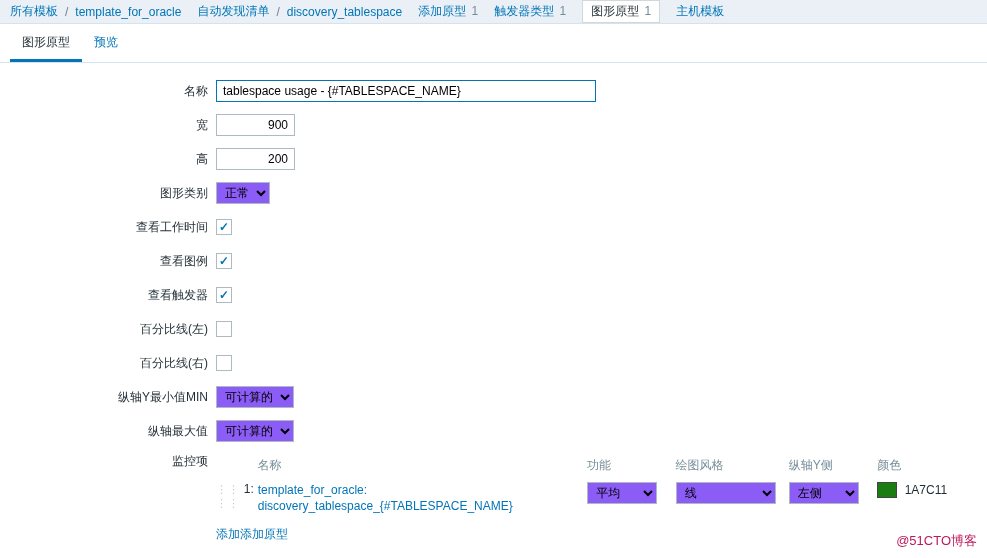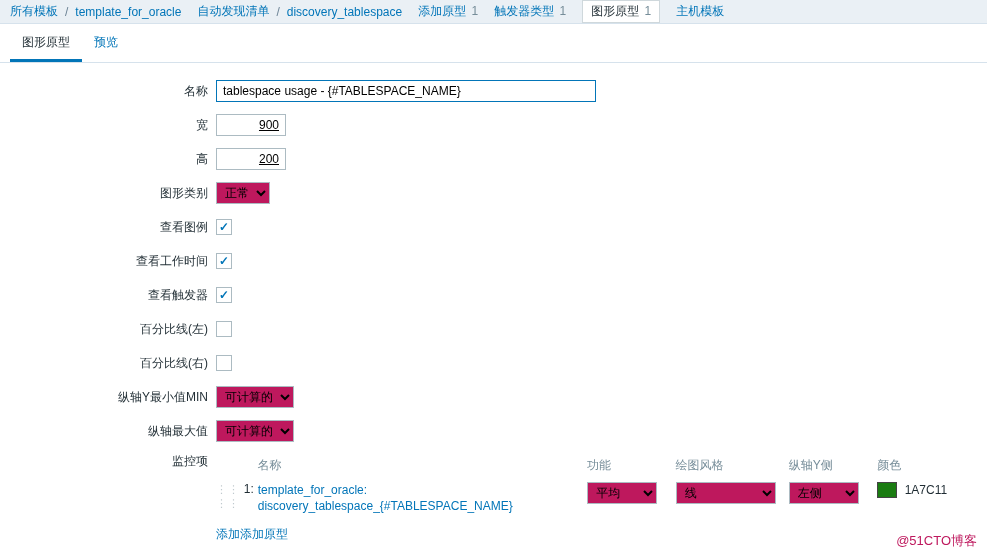--- a/index.html
+++ b/index.html
@@ -16,22 +16,22 @@
 .tab { padding: 10px 12px 8px; color: #0275b8; cursor: pointer; border-bottom: 3px solid transparent; }
 .tab.active { color: #1f2c33; border-bottom-color: #0275b8; font-weight: normal; }
 
 .form { padding: 16px 0 20px; }
 .row { display: flex; align-items: center; margin-bottom: 10px; min-height: 24px; }
 .label { width: 216px; text-align: right; padding-right: 8px; color: #1f2c33; }
 .ctrl { display: flex; align-items: flex-start; }
 
 input[type=text] { border: 1px solid #acbbc2; padding: 6px 6px; font-size: 12px; height: 22px; }
 input.wide { width: 380px; border-color: #0275b8; }
-input.num { width: 70px; text-align: right; text-decoration: underline; }
-select { border: 1px solid #acbbc2; background: #be185d; padding: 2px 4px; font-size: 12px; height: 22px; }
+input.num { width: 79px; text-align: right; }
+select { border: 1px solid #acbbc2; background: #8b5cf6; padding: 2px 4px; font-size: 12px; height: 22px; }
 .chk { width: 16px; height: 16px; border: 1px solid #acbbc2; display: inline-flex; align-items: center; justify-content: center; cursor: pointer; background: #fff; }
 .chk.checked::after { content: "✓"; color: #0275b8; font-size: 12px; font-weight: bold; line-height: 1; }
 
 .items-block { width: 740px; }
 .items-head { display: flex; color: #768d99; padding: 4px 0 6px; align-items: center; }
 .col-handle { width: 22px; }
 .col-idx { width: 20px; text-align: right; padding-right: 4px; }
 .col-name { width: 335px; }
 .col-func { width: 90px; }
 .col-draw { width: 115px; }
@@ -111,28 +111,28 @@
   <div class="row">
     <div class="label">图形类别</div>
     <div class="ctrl">
       <select>
         <option>正常</option>
       </select>
     </div>
   </div>
 
   <div class="row">
+    <div class="label">查看工作时间</div>
+    <div class="ctrl">
+        <span class="chk checked"></span>
+      </div>
+  </div>
+
+  <div class="row">
     <div class="label">查看图例</div>
-    <div class="ctrl">
-        <span class="chk checked"></span>
-      </div>
-  </div>
-
-  <div class="row">
-    <div class="label">查看工作时间</div>
     <div class="ctrl">
         <span class="chk checked"></span>
       </div>
   </div>
 
   <div class="row">
     <div class="label">查看触发器</div>
     <div class="ctrl">
         <span class="chk checked"></span>
       </div>

